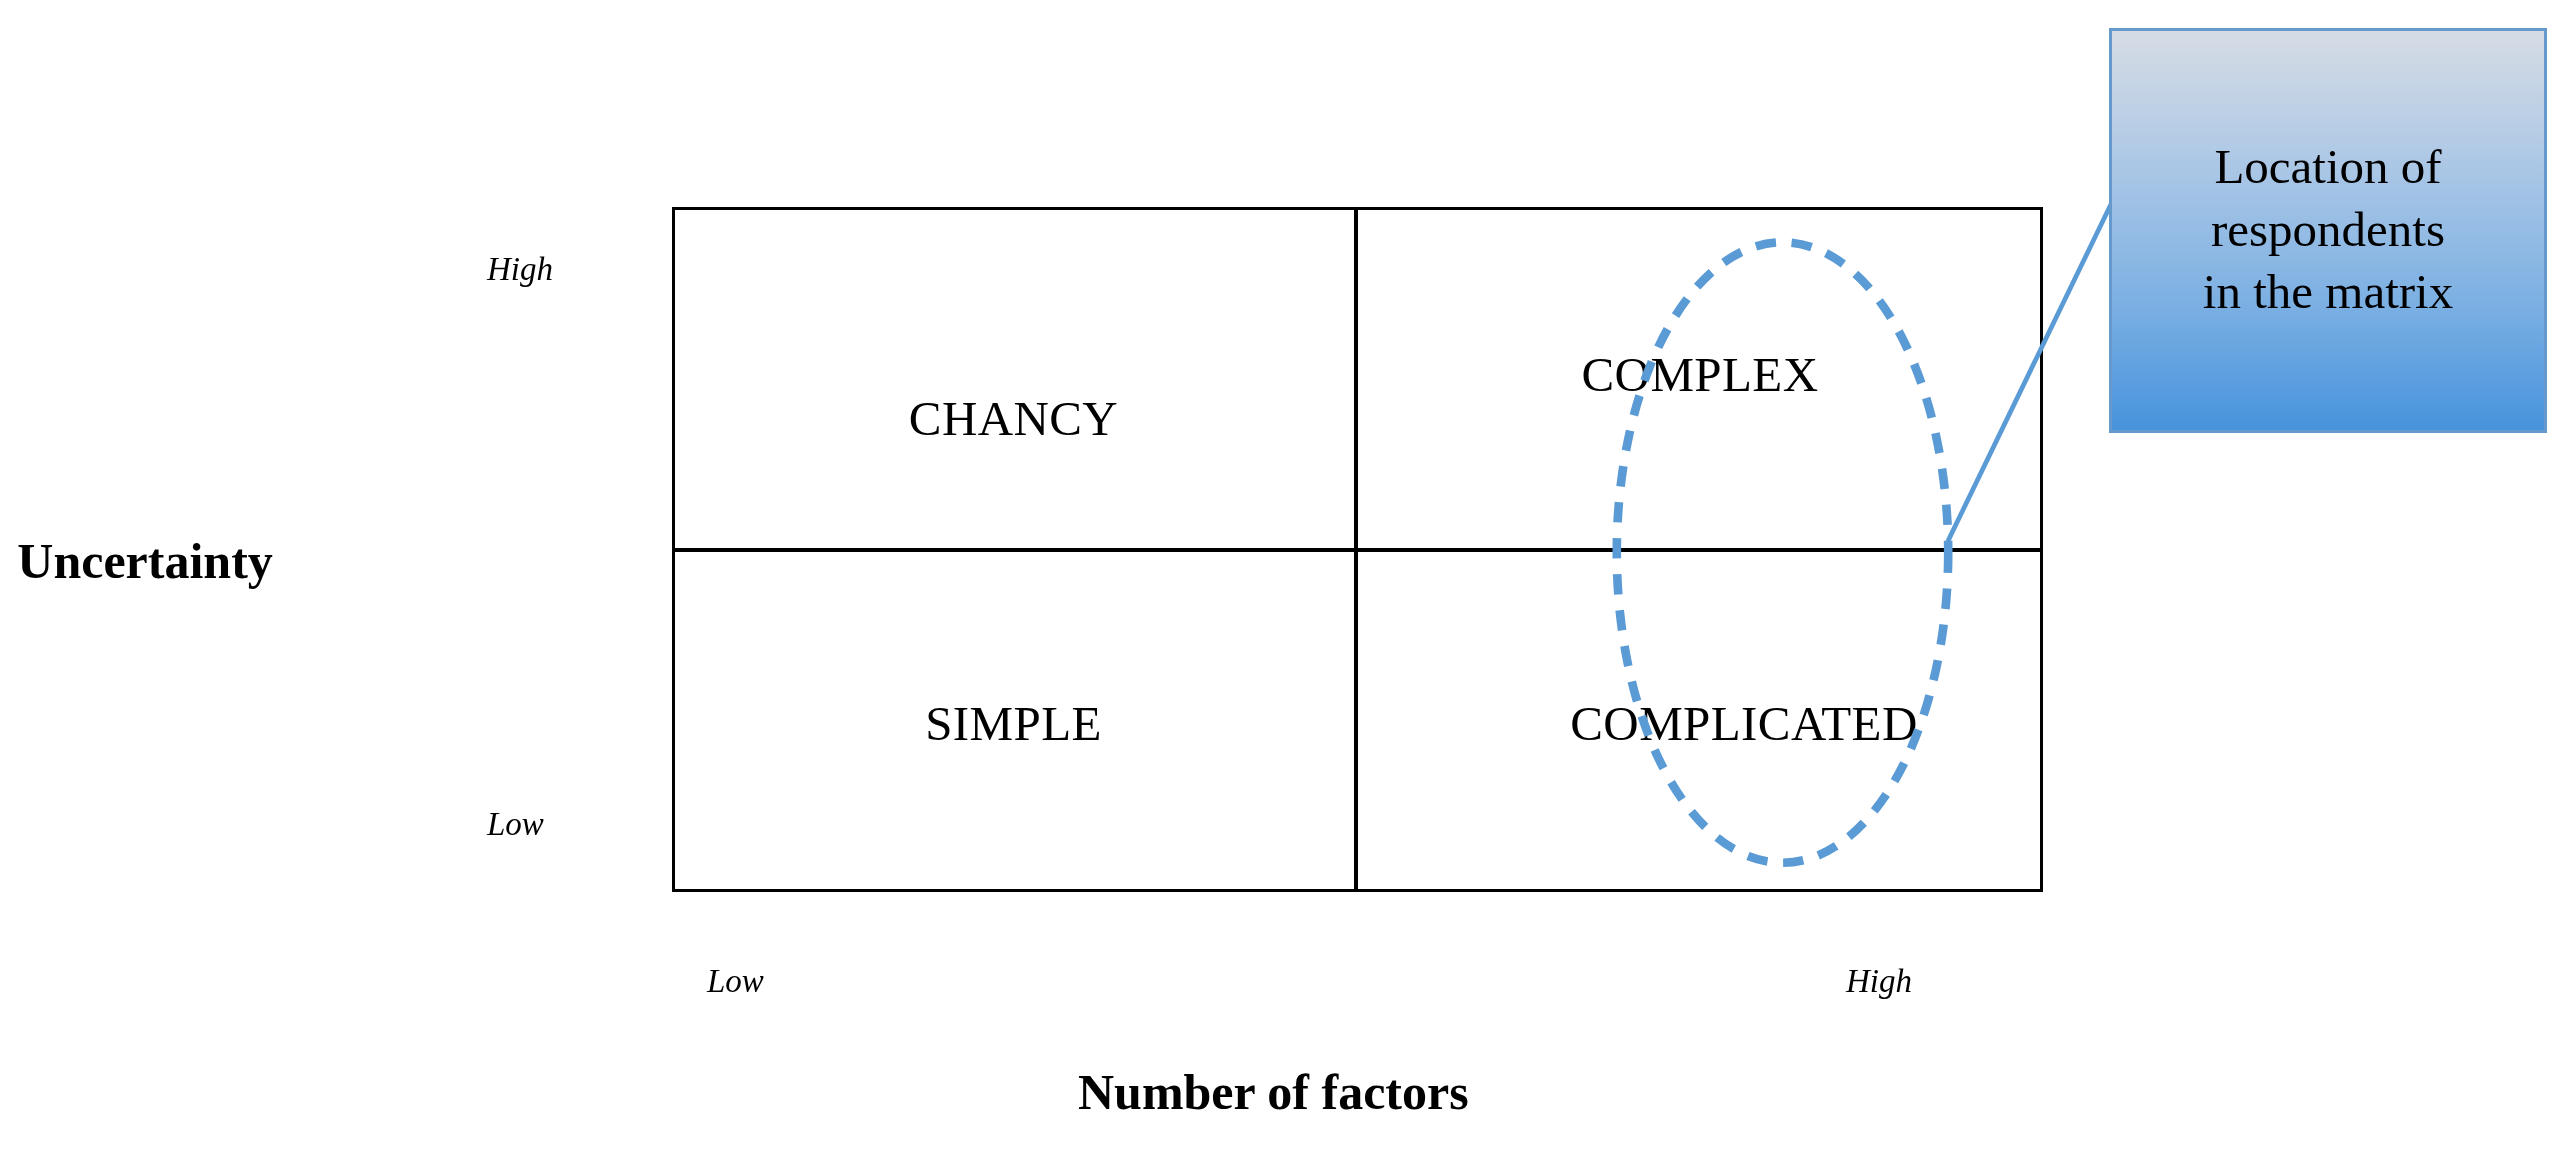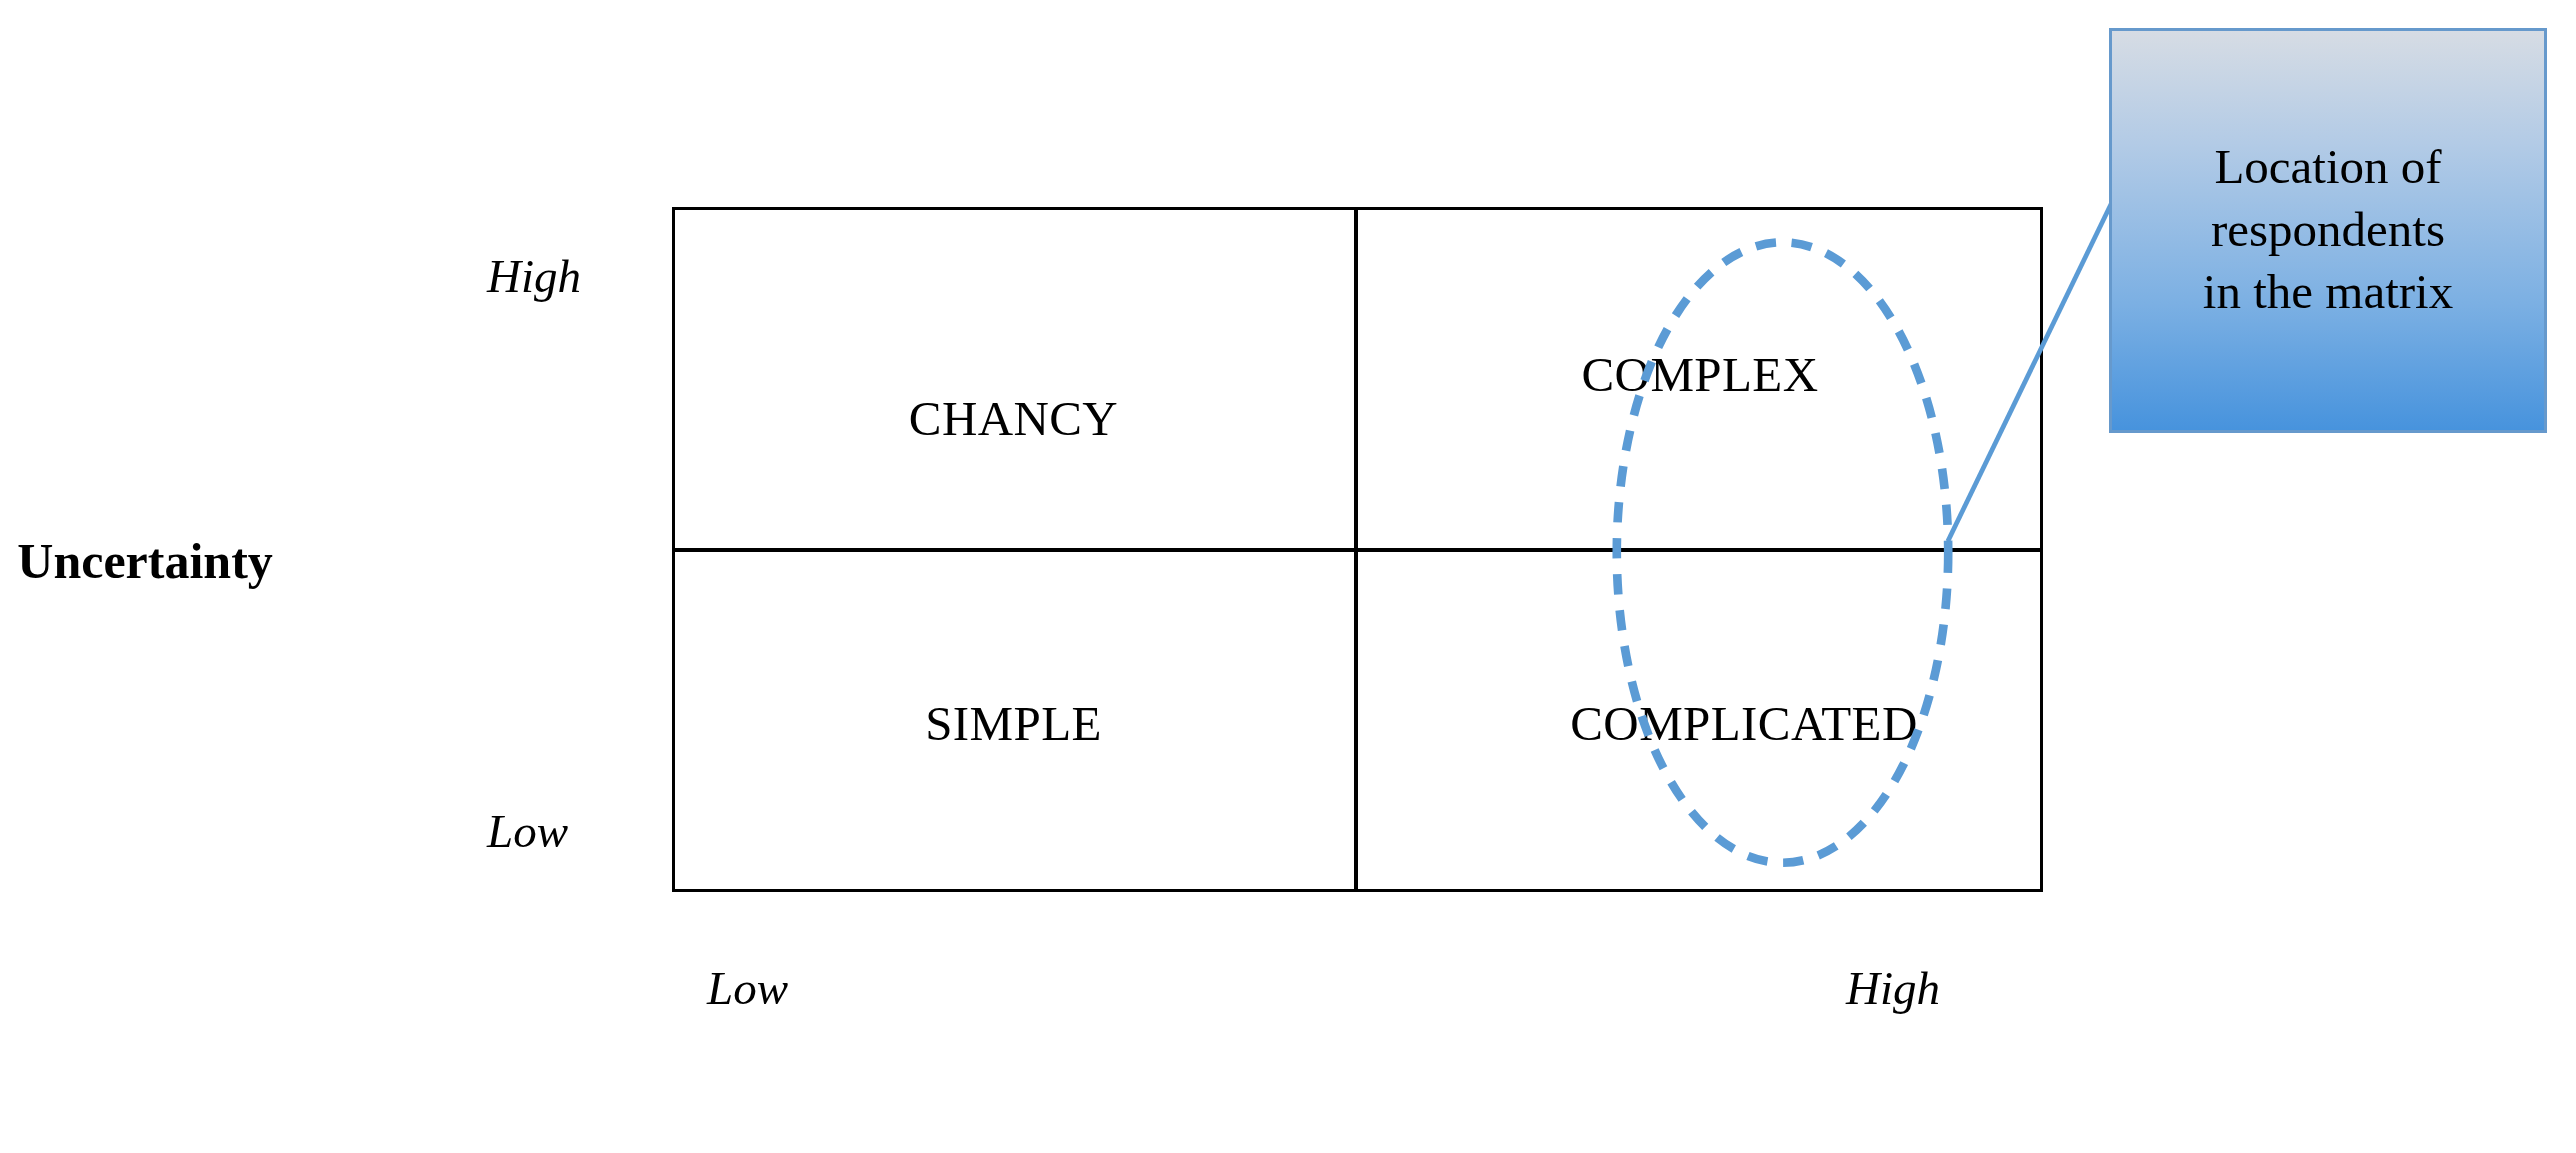--- a/index.html
+++ b/index.html
@@ -57,21 +57,21 @@
     line-height: 1;
   }
   .q-topleft   { left: 672px;  top: 350px;  width: 683px; margin-top: 44px; }
   .q-topright  { left: 1358px; top: 350px;  width: 684px; }
   .q-botleft   { left: 672px;  top: 699px;  width: 683px; }
   .q-botright  { left: 1358px; top: 699px;  width: 684px; padding-left: 44px; }
 
   
   .axis-scale {
     position: absolute;
-    font-size: 47px;
+    font-size: 33px;
     font-style: italic;
     white-space: nowrap;
     line-height: 1;
   }
   .y-high { left: 487px;  top: 253px; }
   .y-low  { left: 487px;  top: 808px; }
   .x-low  { left: 707px;  top: 965px; }
   .x-high { left: 1846px; top: 965px; }
 
   
@@ -142,20 +142,21 @@
   <div class="quadrant-label q-topright">COMPLEX</div>
   <div class="quadrant-label q-botright">COMPLICATED</div>
 
   <div class="axis-scale y-high">High</div>
   <div class="axis-scale y-low">Low</div>
 
   <div class="axis-scale x-low">Low</div>
   <div class="axis-scale x-high">High</div>
 
   <div class="axis-title title-uncertainty">Uncertainty</div>
+  <div class="axis-title title-factors">Number of factors</div>
 
   <svg class="highlight-ellipse" viewBox="0 0 434 806">
     <ellipse cx="217" cy="403" rx="211" ry="395" fill="none" stroke="#5B9BD5" stroke-width="11" stroke-dasharray="26 20" stroke-linecap="butt"></ellipse>
   </svg>
 
   <svg class="connector" viewBox="0 0 330 540">
     <line x1="80" y1="510" x2="322" y2="10" stroke="#5B9BD5" stroke-width="6"></line>
   </svg>
 
   <div class="callout-box">

